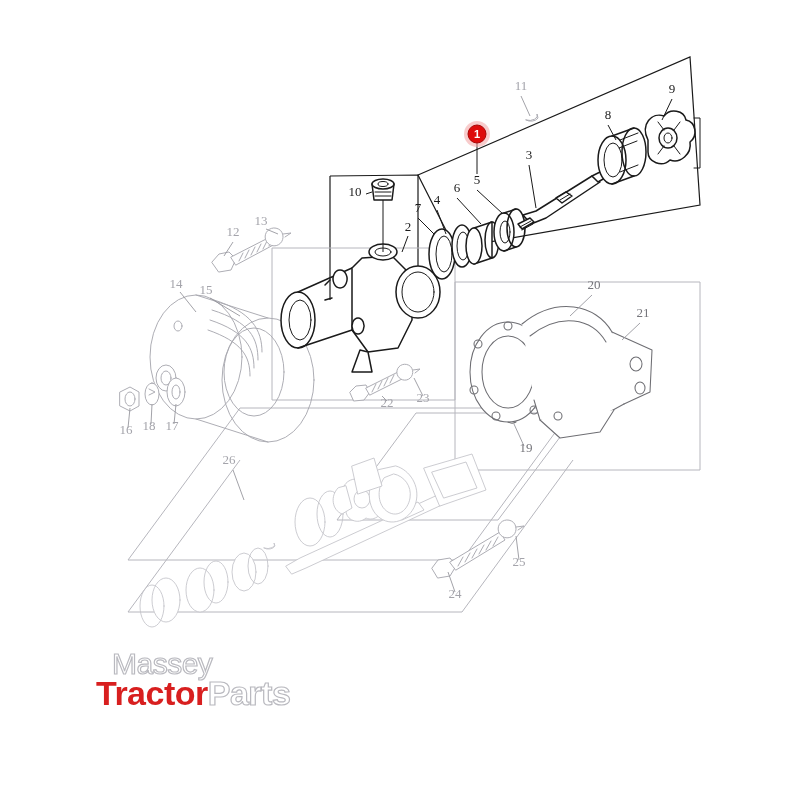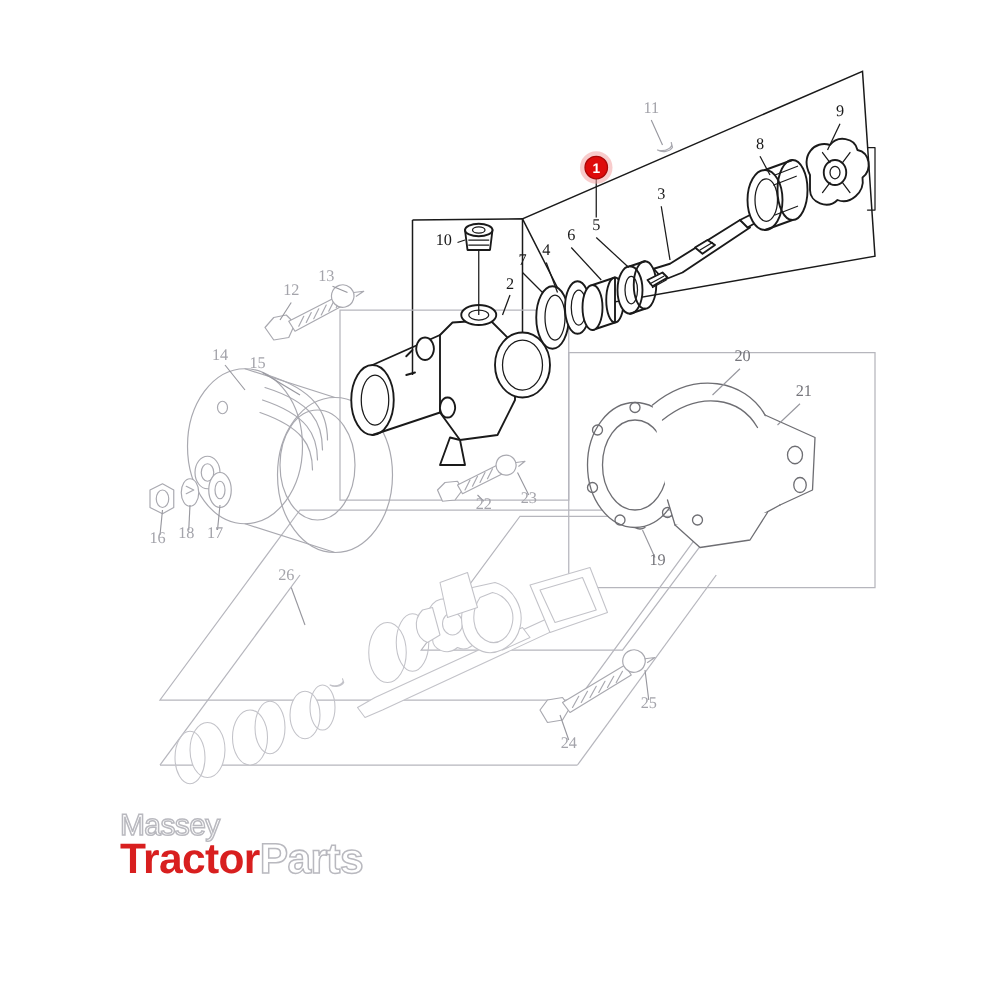--- a/index.html
+++ b/index.html
@@ -38,23 +38,24 @@
     fill:#ffffff;text-anchor:middle;
   }
 
   
   #watermark{
     position:absolute;left:96px;top:650px;
     font-family:"Liberation Sans", sans-serif;
     line-height:.92;pointer-events:none;user-select:none;
   }
   #watermark .wm-line1{
-    font-size:24px;letter-spacing:-0.5px;
+    font-size:30px;letter-spacing:-0.5px;
     color:transparent;-webkit-text-stroke:1.2px #b9b9bf;
     text-shadow:1px 1px 0 rgba(255,255,255,.9);
+    margin-left:16px;
   }
   #watermark .wm-line2{font-size:34px;font-weight:bold;letter-spacing:-0.5px;white-space:nowrap;}
   #watermark .wm-tractor{color:#d81f1f;}
   #watermark .wm-parts{
     color:transparent;-webkit-text-stroke:1.2px #b9b9bf;font-weight:bold;
   }
 </style>
 </head>
 <body>
 

